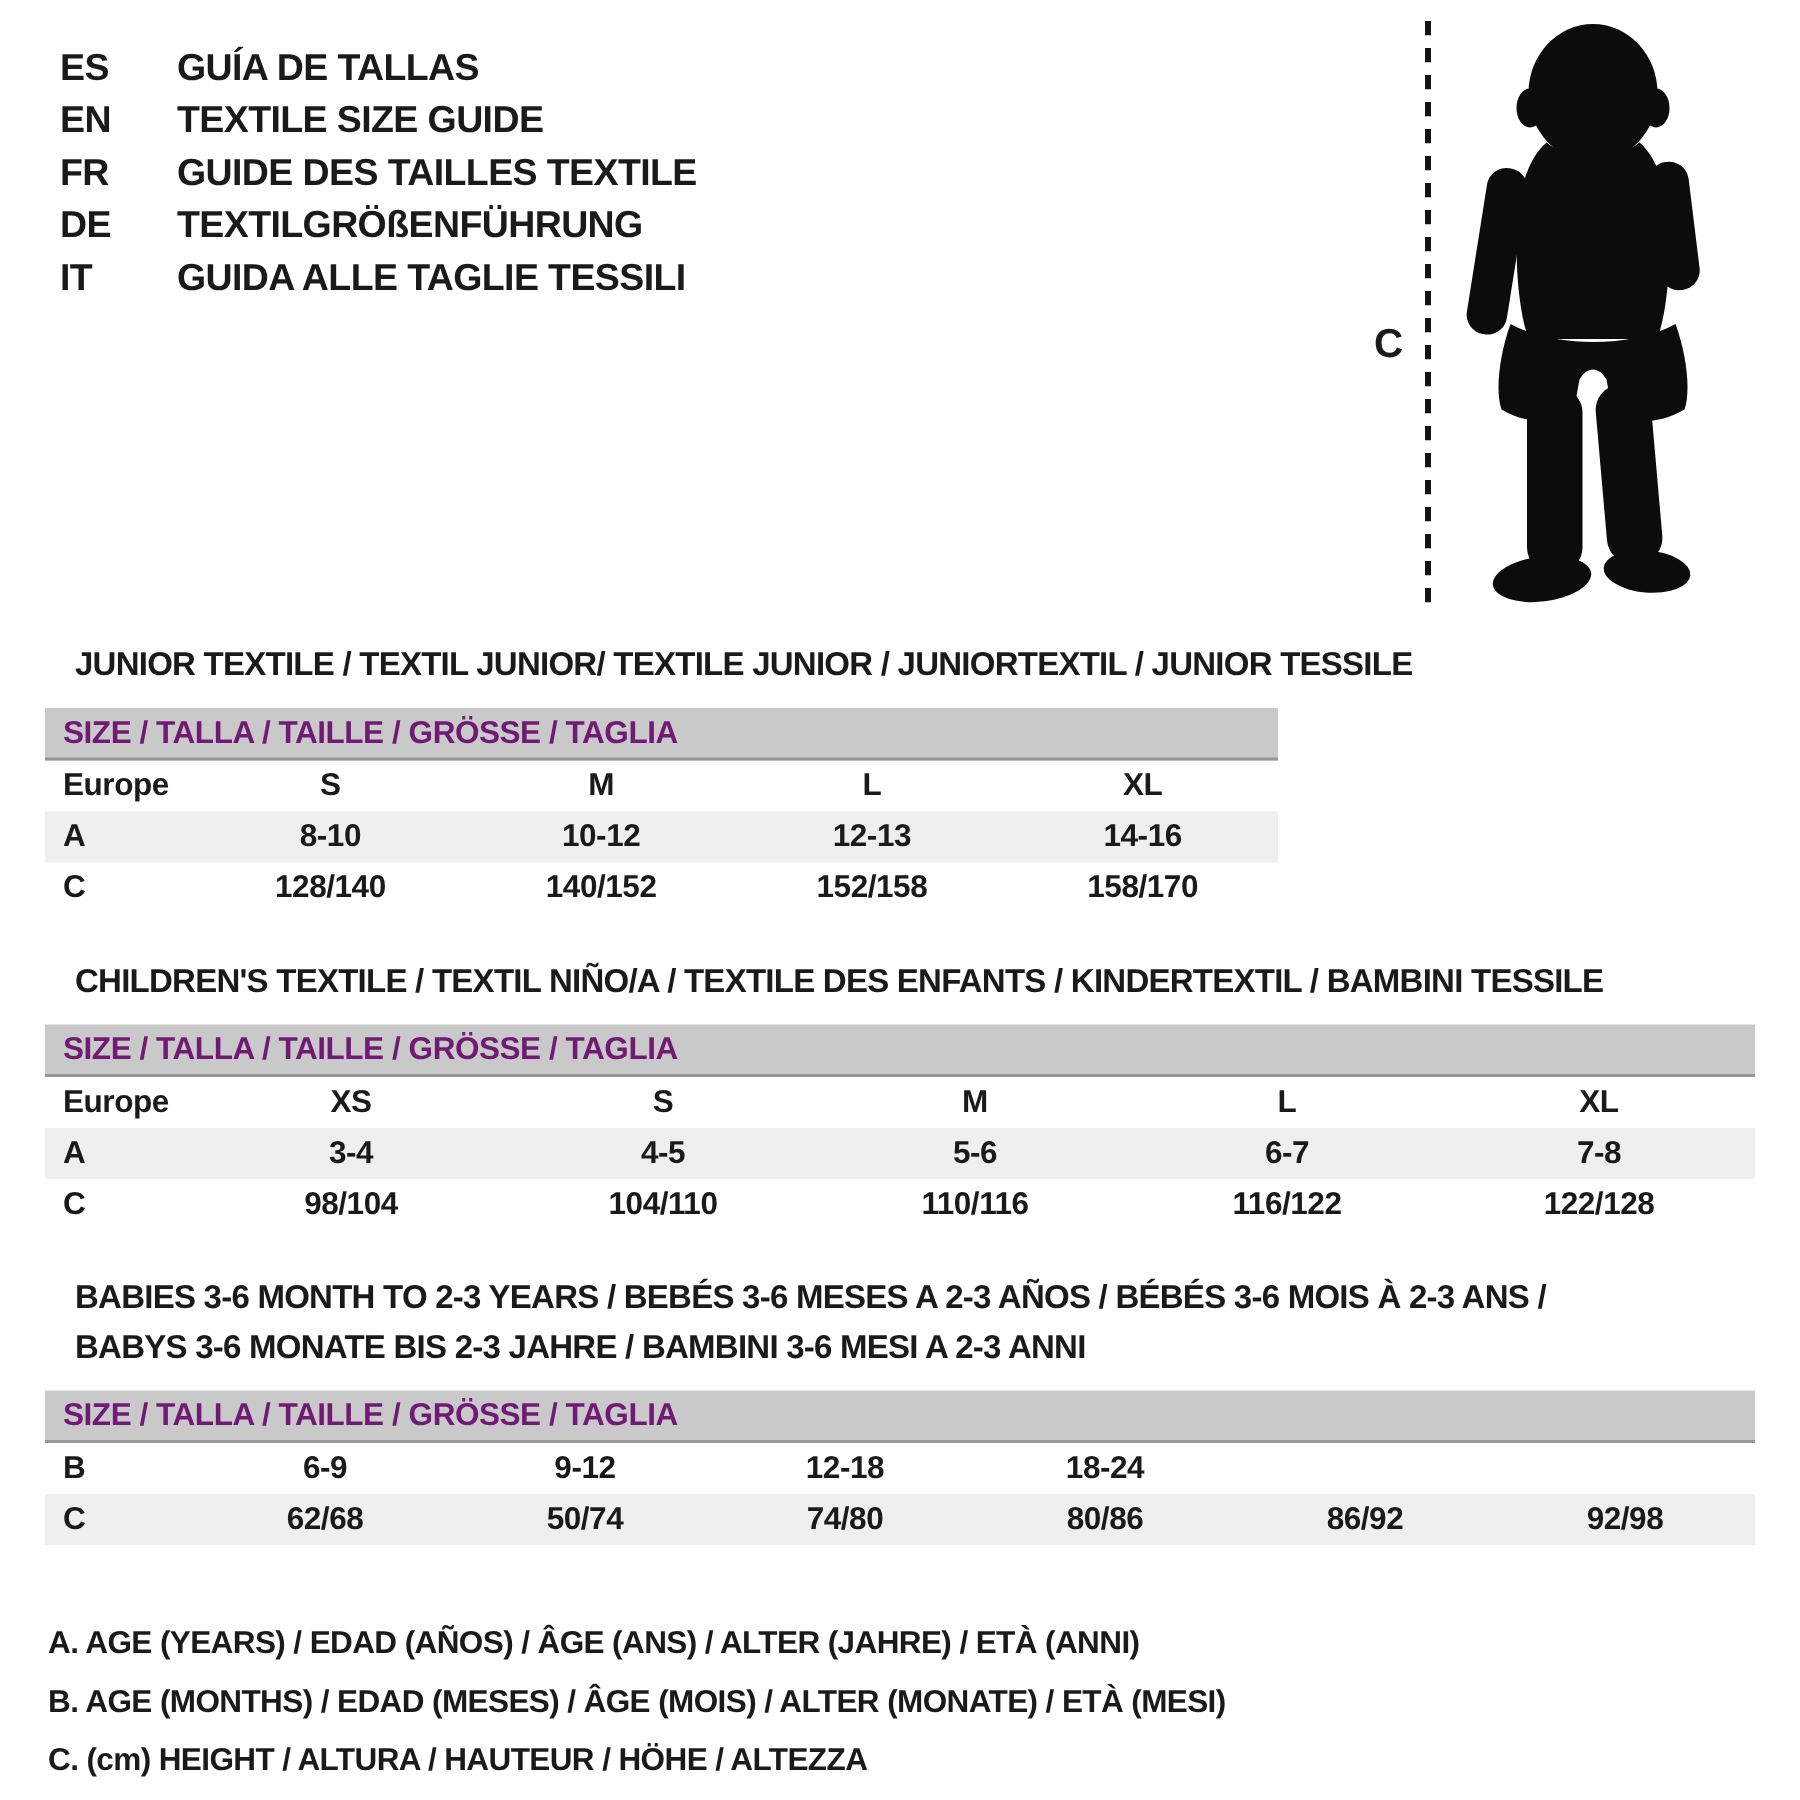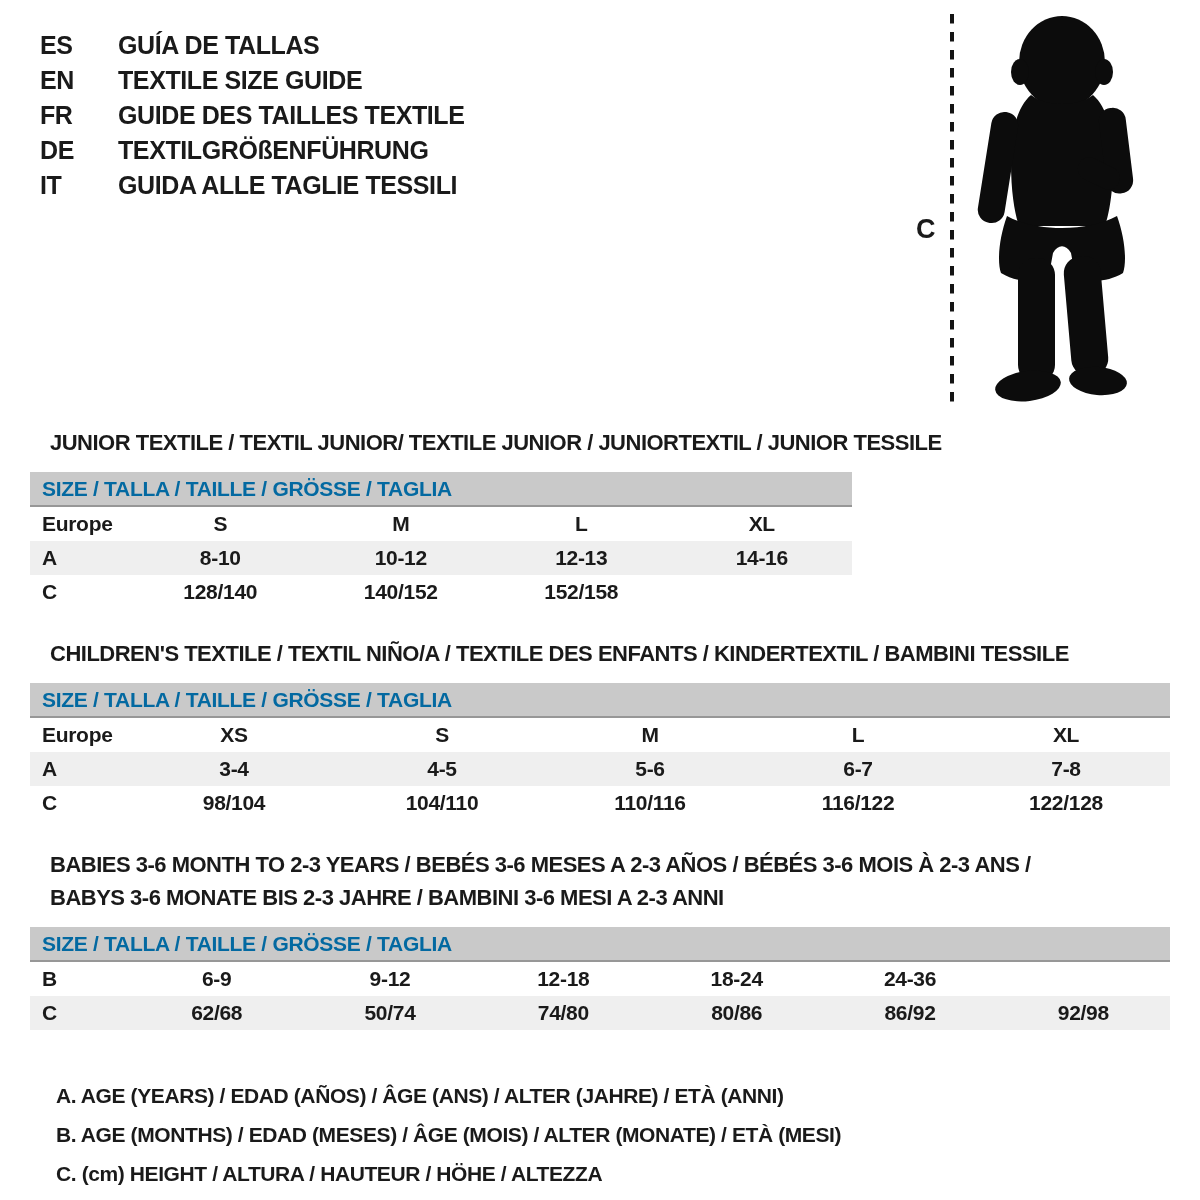--- a/index.html
+++ b/index.html
@@ -17,28 +17,28 @@
   .figure{position:absolute;left:860px;top:6px;width:310px;height:410px;}
   .figure svg{position:absolute;left:0;top:0;}
   .height-label{position:absolute;left:26px;top:208px;font-size:27px;letter-spacing:-0.4px;}
   
   .section{margin-bottom:28px;margin-top:14px;}
   .section-heading{font-size:22px;line-height:33px;letter-spacing:-0.5px;margin-left:20px;}
   .section .size-table{width:1140px;margin-top:13px;}
   .section.narrow .size-table{width:822px;}
   .size-bar{
     height:33px;line-height:33px;background:#c9c9c9;border-bottom:2px solid #979797;
-    color:#0369a1;font-size:21px;padding-left:12px;letter-spacing:-0.3px;
+    color:#701a75;font-size:21px;padding-left:12px;letter-spacing:-0.3px;
   }
   .trow{display:grid;height:34px;line-height:34px;font-size:21px;letter-spacing:-0.3px;}
   .trow.alt{background:#efefef;}
   .tlabel{padding-left:12px;text-align:left;}
   .tcell{text-align:center;}
   
-  .legend{margin-top:46px;margin-left:26px;}
+  .legend{margin-top:46px;margin-left:2px;}
   .legend-line{font-size:21px;line-height:39px;letter-spacing:-0.4px;}
 </style>
 </head>
 <body>
 
 <div class="content">
 
   <div class="top">
     <div class="langs">
         <div class="lang-row">
@@ -102,20 +102,21 @@
             <div class="tcell">8-10</div>
             <div class="tcell">10-12</div>
             <div class="tcell">12-13</div>
             <div class="tcell">14-16</div>
           </div>
           <div class="trow" style="grid-template-columns: 100px repeat(4, 1fr);">
             <div class="tlabel">C</div>
             <div class="tcell">128/140</div>
             <div class="tcell">140/152</div>
             <div class="tcell">152/158</div>
+            <div class="tcell">158/170</div>
           </div>
         </div>
       </section>
       <section class="section">
         <div class="section-heading">CHILDREN'S TEXTILE / TEXTIL NIÑO/A / TEXTILE DES ENFANTS / KINDERTEXTIL / BAMBINI TESSILE</div>
         <div class="size-table">
           <div class="size-bar">SIZE / TALLA / TAILLE / GRÖSSE / TAGLIA</div>
           <div class="trow" style="grid-template-columns: 100px repeat(5, 1fr);">
             <div class="tlabel">Europe</div>
             <div class="tcell">XS</div>
@@ -146,21 +147,20 @@
         <div class="section-heading">BABIES 3-6 MONTH TO 2-3 YEARS / BEBÉS 3-6 MESES A 2-3 AÑOS / BÉBÉS 3-6 MOIS À 2-3 ANS /</div>
         <div class="section-heading">BABYS 3-6 MONATE BIS 2-3 JAHRE / BAMBINI 3-6 MESI A 2-3 ANNI</div>
         <div class="size-table">
           <div class="size-bar">SIZE / TALLA / TAILLE / GRÖSSE / TAGLIA</div>
           <div class="trow" style="grid-template-columns: 100px repeat(6, 1fr);">
             <div class="tlabel">B</div>
             <div class="tcell">6-9</div>
             <div class="tcell">9-12</div>
             <div class="tcell">12-18</div>
             <div class="tcell">18-24</div>
-            <div class="tcell">24-36</div>
           </div>
           <div class="trow alt" style="grid-template-columns: 100px repeat(6, 1fr);">
             <div class="tlabel">C</div>
             <div class="tcell">62/68</div>
             <div class="tcell">50/74</div>
             <div class="tcell">74/80</div>
             <div class="tcell">80/86</div>
             <div class="tcell">86/92</div>
             <div class="tcell">92/98</div>
           </div>

